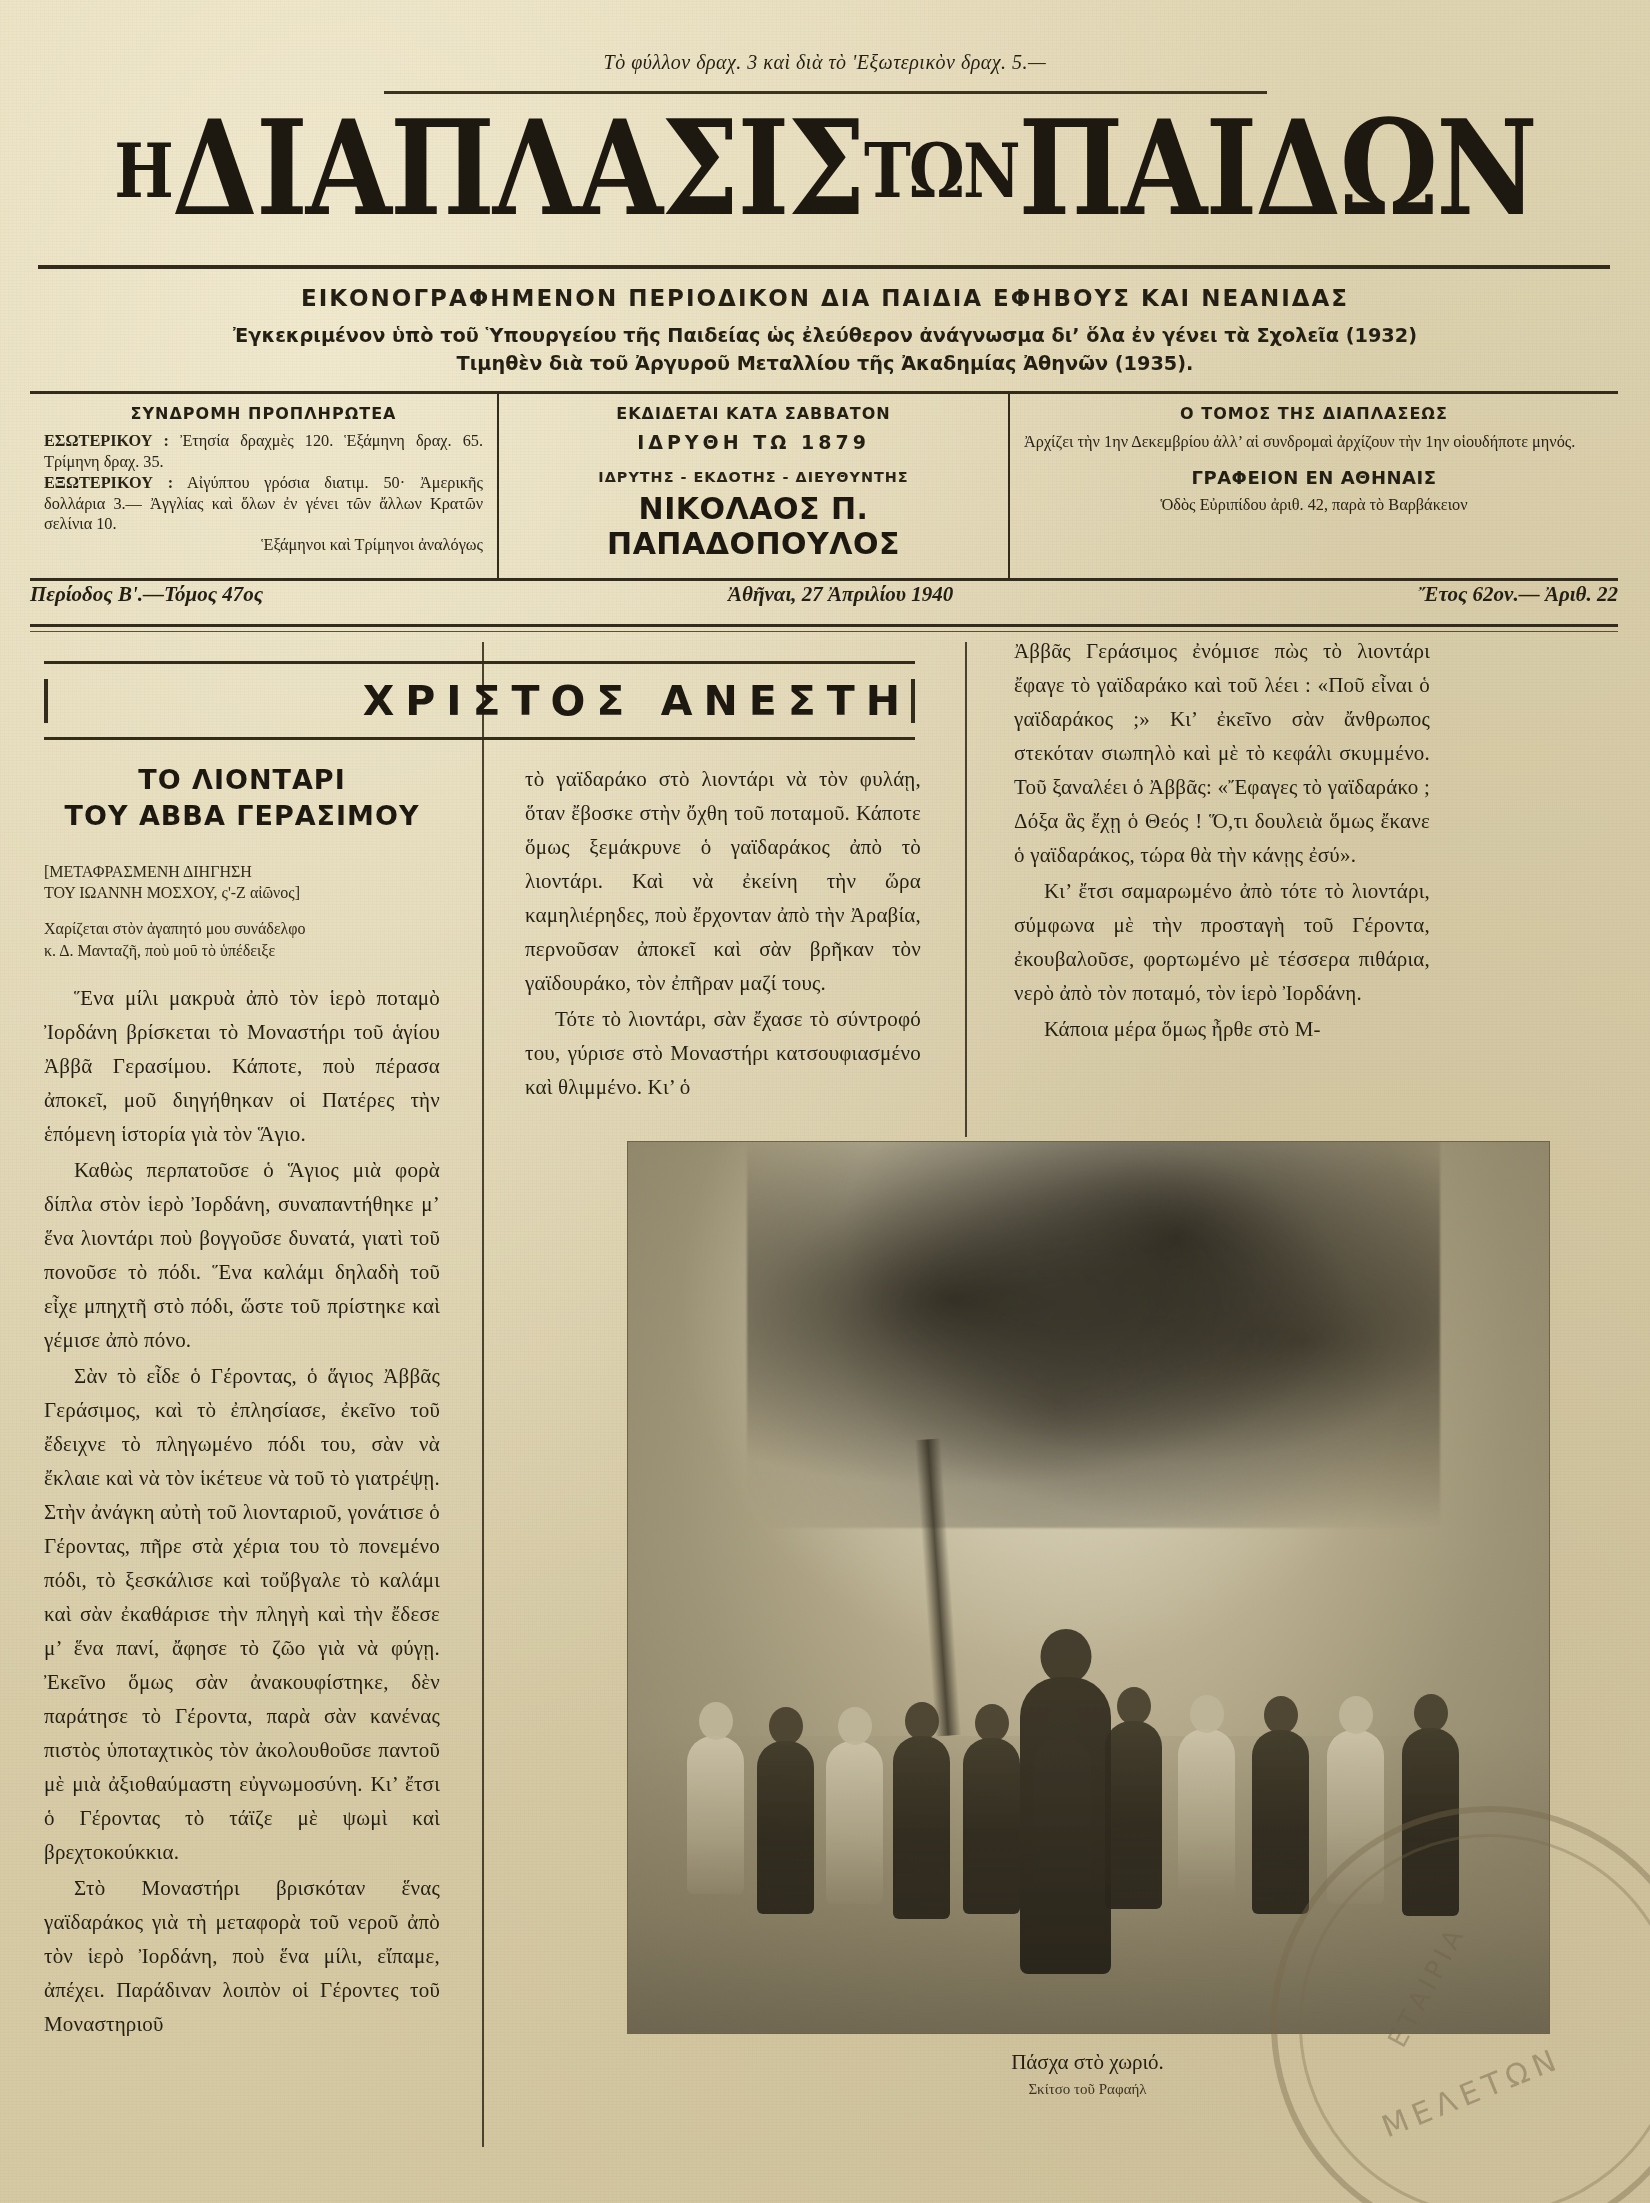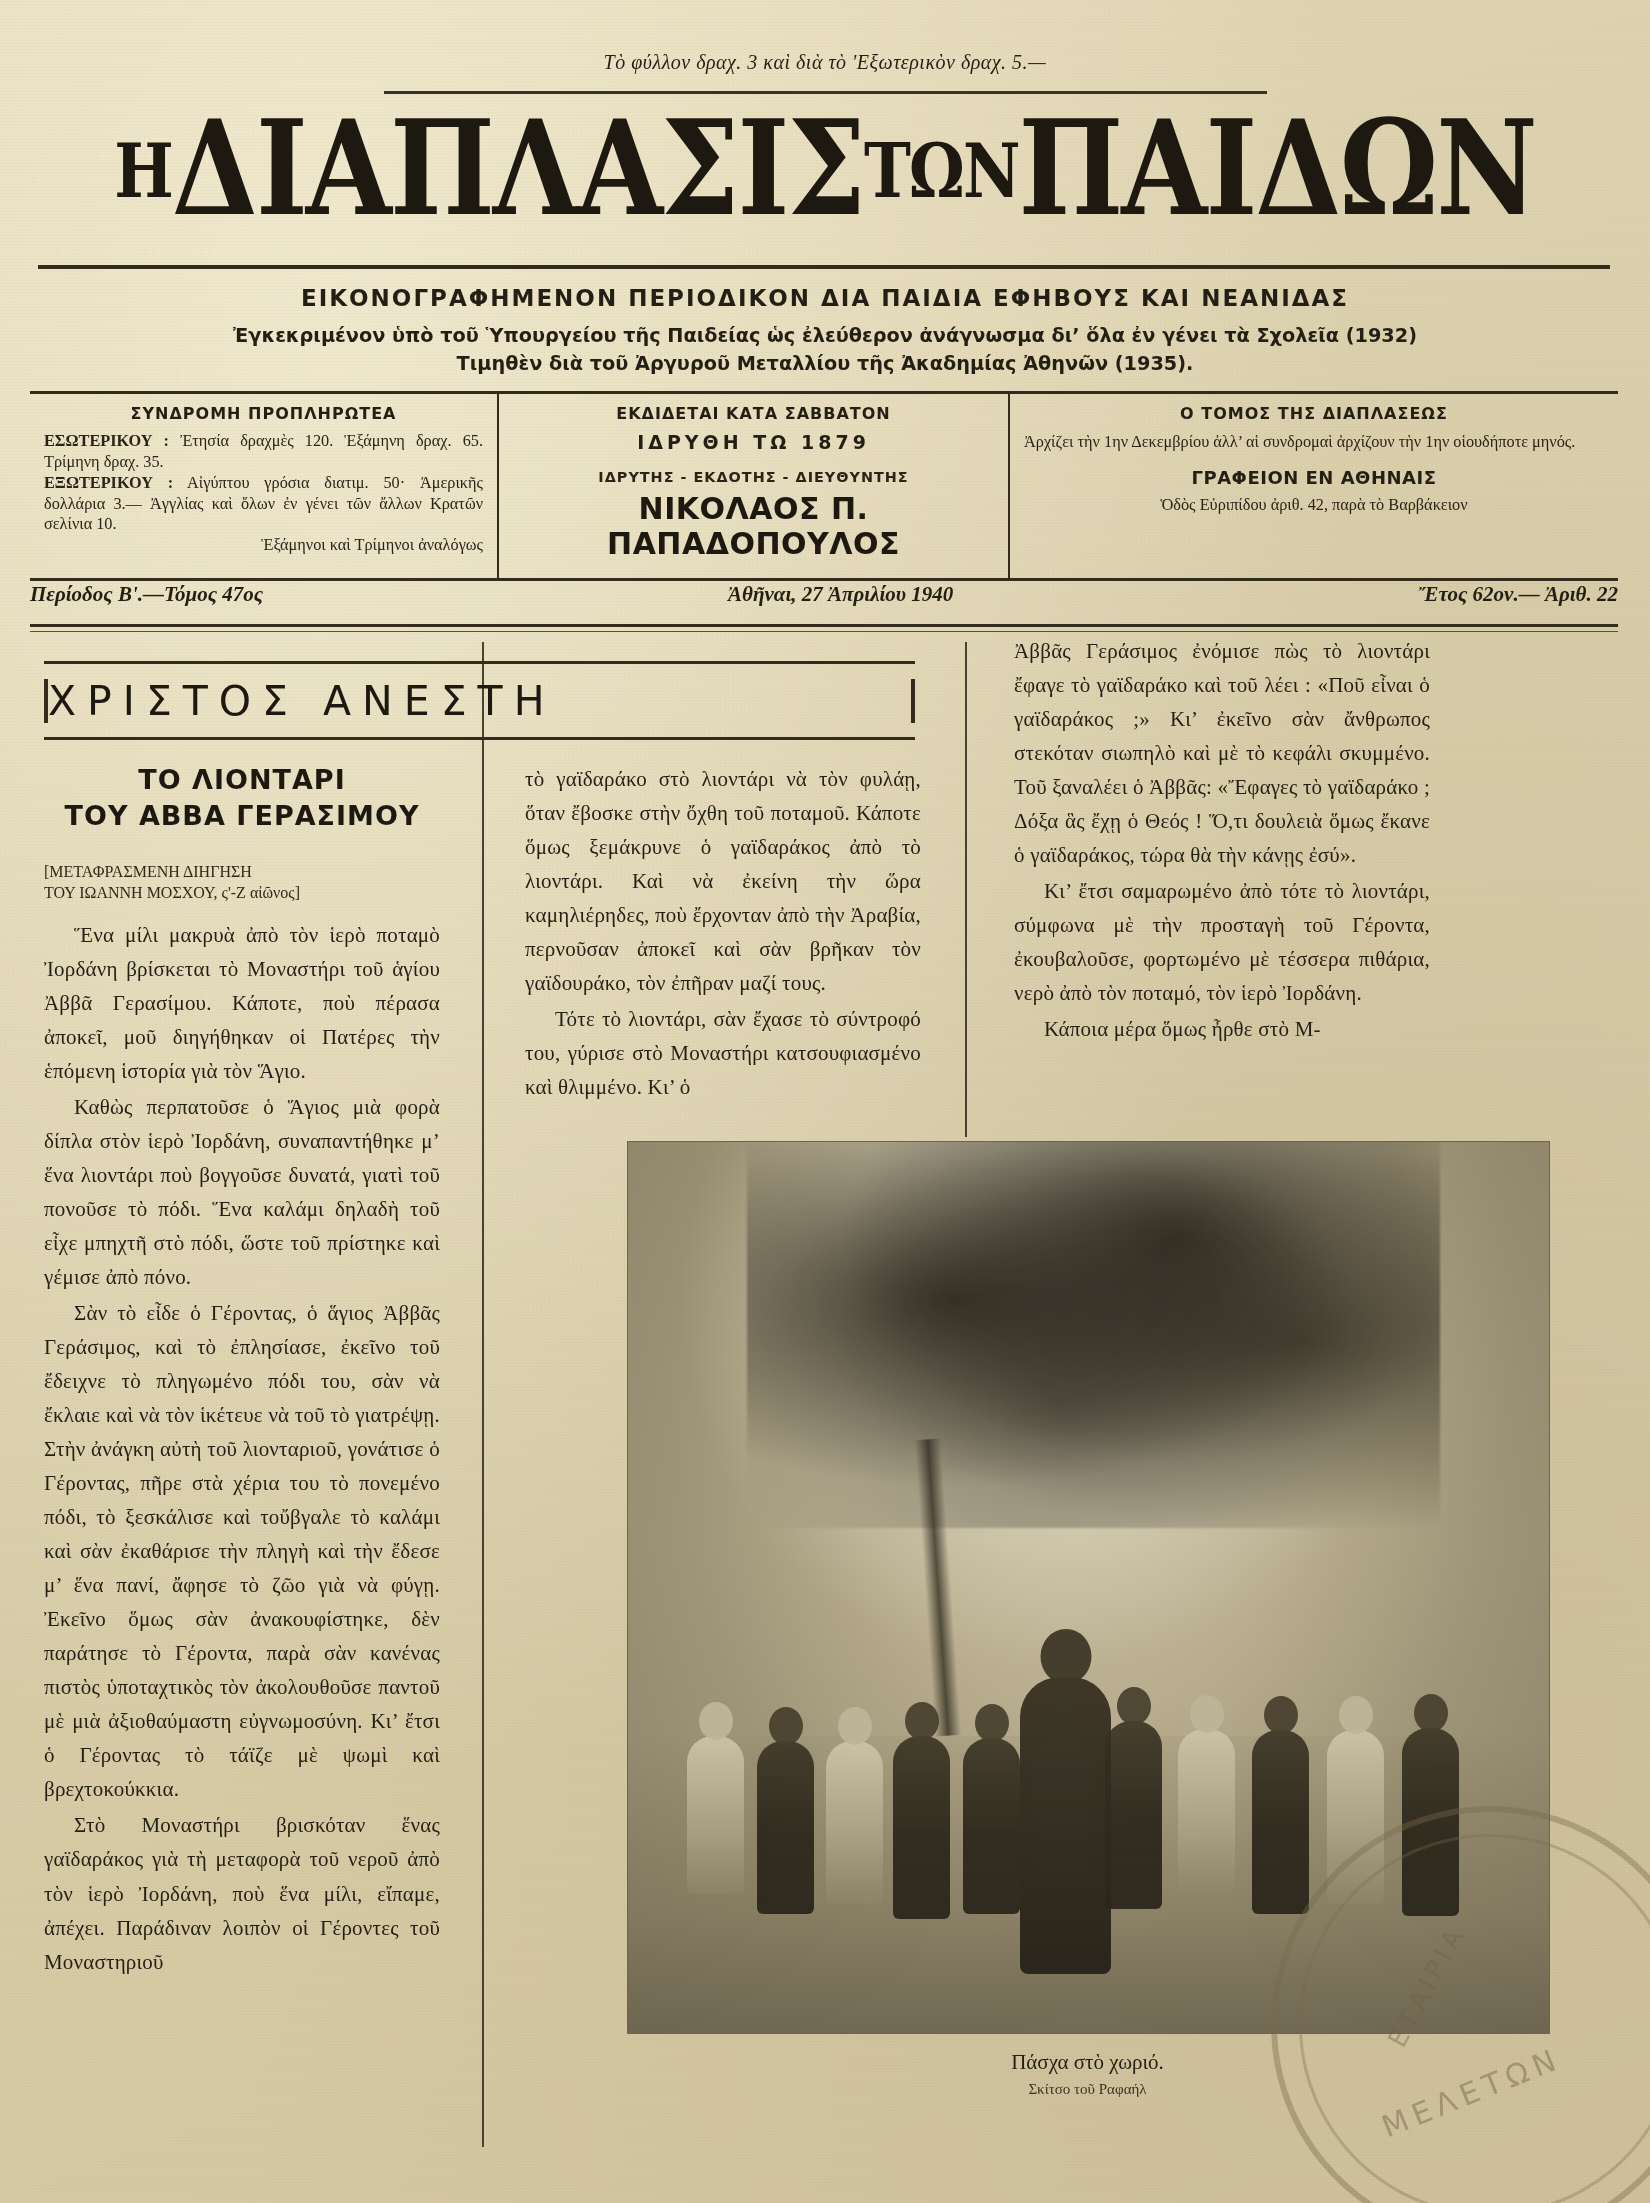--- a/index.html
+++ b/index.html
@@ -235,23 +235,23 @@
     align-items: center;
     justify-content: center;
   }
   .headline-box .bar {
     width: 4px;
     height: 44px;
     background: #332c1d;
   }
   .headline-text {
     flex: 1;
-    text-align: left;
-    font-family: "DejaVu Sans", sans-serif;
-    font-weight: normal;
+    text-align: right;
+    font-family: "DejaVu Sans", sans-serif;
+    font-weight: bold;
     font-size: 41px;
     letter-spacing: 11px;
     color: #1d1810;
   }
 
   
   .col {
     position: absolute;
     box-sizing: border-box;
   }
@@ -514,20 +514,24 @@
   </div>
 
   <div class="col col-1">
     <div class="art-title">
       <div>ΤΟ ΛΙΟΝΤΑΡΙ</div>
       <div>ΤΟΥ ΑΒΒΑ ΓΕΡΑΣΙΜΟΥ</div>
     </div>
     <div class="art-sub">
       <div>[ΜΕΤΑΦΡΑΣΜΕΝΗ ΔΙΗΓΗΣΗ</div>
       <div>ΤΟΥ ΙΩΑΝΝΗ ΜΟΣΧΟΥ, ς'-Ζ αἰῶνος]</div>
+    </div>
+    <div class="art-dedic">
+      <div>Χαρίζεται στὸν ἀγαπητό μου συνάδελφο</div>
+      <div>κ. Δ. Μανταζῆ, ποὺ μοῦ τὸ ὑπέδειξε</div>
     </div>
     <p class="body">Ἕνα μίλι μακρυὰ ἀπὸ τὸν ἱερὸ ποταμὸ Ἰορδάνη βρίσκεται τὸ Μοναστήρι τοῦ ἁγίου Ἀββᾶ Γερασίμου. Κάποτε, ποὺ πέρασα ἀποκεῖ, μοῦ διηγήθηκαν οἱ Πατέρες τὴν ἑπόμενη ἱστορία γιὰ τὸν Ἅγιο.</p>
     <p class="body">Καθὼς περπατοῦσε ὁ Ἅγιος μιὰ φορὰ δίπλα στὸν ἱερὸ Ἰορδάνη, συναπαντήθηκε μ’ ἕνα λιοντάρι ποὺ βογγοῦσε δυνατά, γιατὶ τοῦ πονοῦσε τὸ πόδι. Ἕνα καλάμι δηλαδὴ τοῦ εἶχε μπηχτῆ στὸ πόδι, ὥστε τοῦ πρίστηκε καὶ γέμισε ἀπὸ πόνο.</p>
     <p class="body">Σὰν τὸ εἶδε ὁ Γέροντας, ὁ ἅγιος Ἀββᾶς Γεράσιμος, καὶ τὸ ἐπλησίασε, ἐκεῖνο τοῦ ἔδειχνε τὸ πληγωμένο πόδι του, σὰν νὰ ἔκλαιε καὶ νὰ τὸν ἱκέτευε νὰ τοῦ τὸ γιατρέψῃ. Στὴν ἀνάγκη αὐτὴ τοῦ λιονταριοῦ, γονάτισε ὁ Γέροντας, πῆρε στὰ χέρια του τὸ πονεμένο πόδι, τὸ ξεσκάλισε καὶ τοὔβγαλε τὸ καλάμι καὶ σὰν ἐκαθάρισε τὴν πληγὴ καὶ τὴν ἔδεσε μ’ ἕνα πανί, ἄφησε τὸ ζῶο γιὰ νὰ φύγῃ. Ἐκεῖνο ὅμως σὰν ἀνακουφίστηκε, δὲν παράτησε τὸ Γέροντα, παρὰ σὰν κανένας πιστὸς ὑποταχτικὸς τὸν ἀκολουθοῦσε παντοῦ μὲ μιὰ ἀξιοθαύμαστη εὐγνωμοσύνη. Κι’ ἔτσι ὁ Γέροντας τὸ τάϊζε μὲ ψωμὶ καὶ βρεχτοκούκκια.</p>
     <p class="body gap">Στὸ Μοναστήρι βρισκόταν ἕνας γαϊδαράκος γιὰ τὴ μεταφορὰ τοῦ νεροῦ ἀπὸ τὸν ἱερὸ Ἰορδάνη, ποὺ ἕνα μίλι, εἴπαμε, ἀπέχει. Παράδιναν λοιπὸν οἱ Γέροντες τοῦ Μοναστηριοῦ</p>
   </div>
 
   <div class="col col-2">
     <p class="body" style="text-indent:0">τὸ γαϊδαράκο στὸ λιοντάρι νὰ τὸν φυλάῃ, ὅταν ἔβοσκε στὴν ὄχθη τοῦ ποταμοῦ. Κάποτε ὅμως ξεμάκρυνε ὁ γαϊδαράκος ἀπὸ τὸ λιοντάρι. Καὶ νὰ ἐκείνη τὴν ὥρα καμηλιέρηδες, ποὺ ἔρχονταν ἀπὸ τὴν Ἀραβία, περνοῦσαν ἀποκεῖ καὶ σὰν βρῆκαν τὸν γαϊδουράκο, τὸν ἐπῆραν μαζί τους.</p>
     <p class="body">Τότε τὸ λιοντάρι, σὰν ἔχασε τὸ σύντροφό του, γύρισε στὸ Μοναστήρι κατσουφιασμένο καὶ θλιμμένο. Κι’ ὁ</p>

